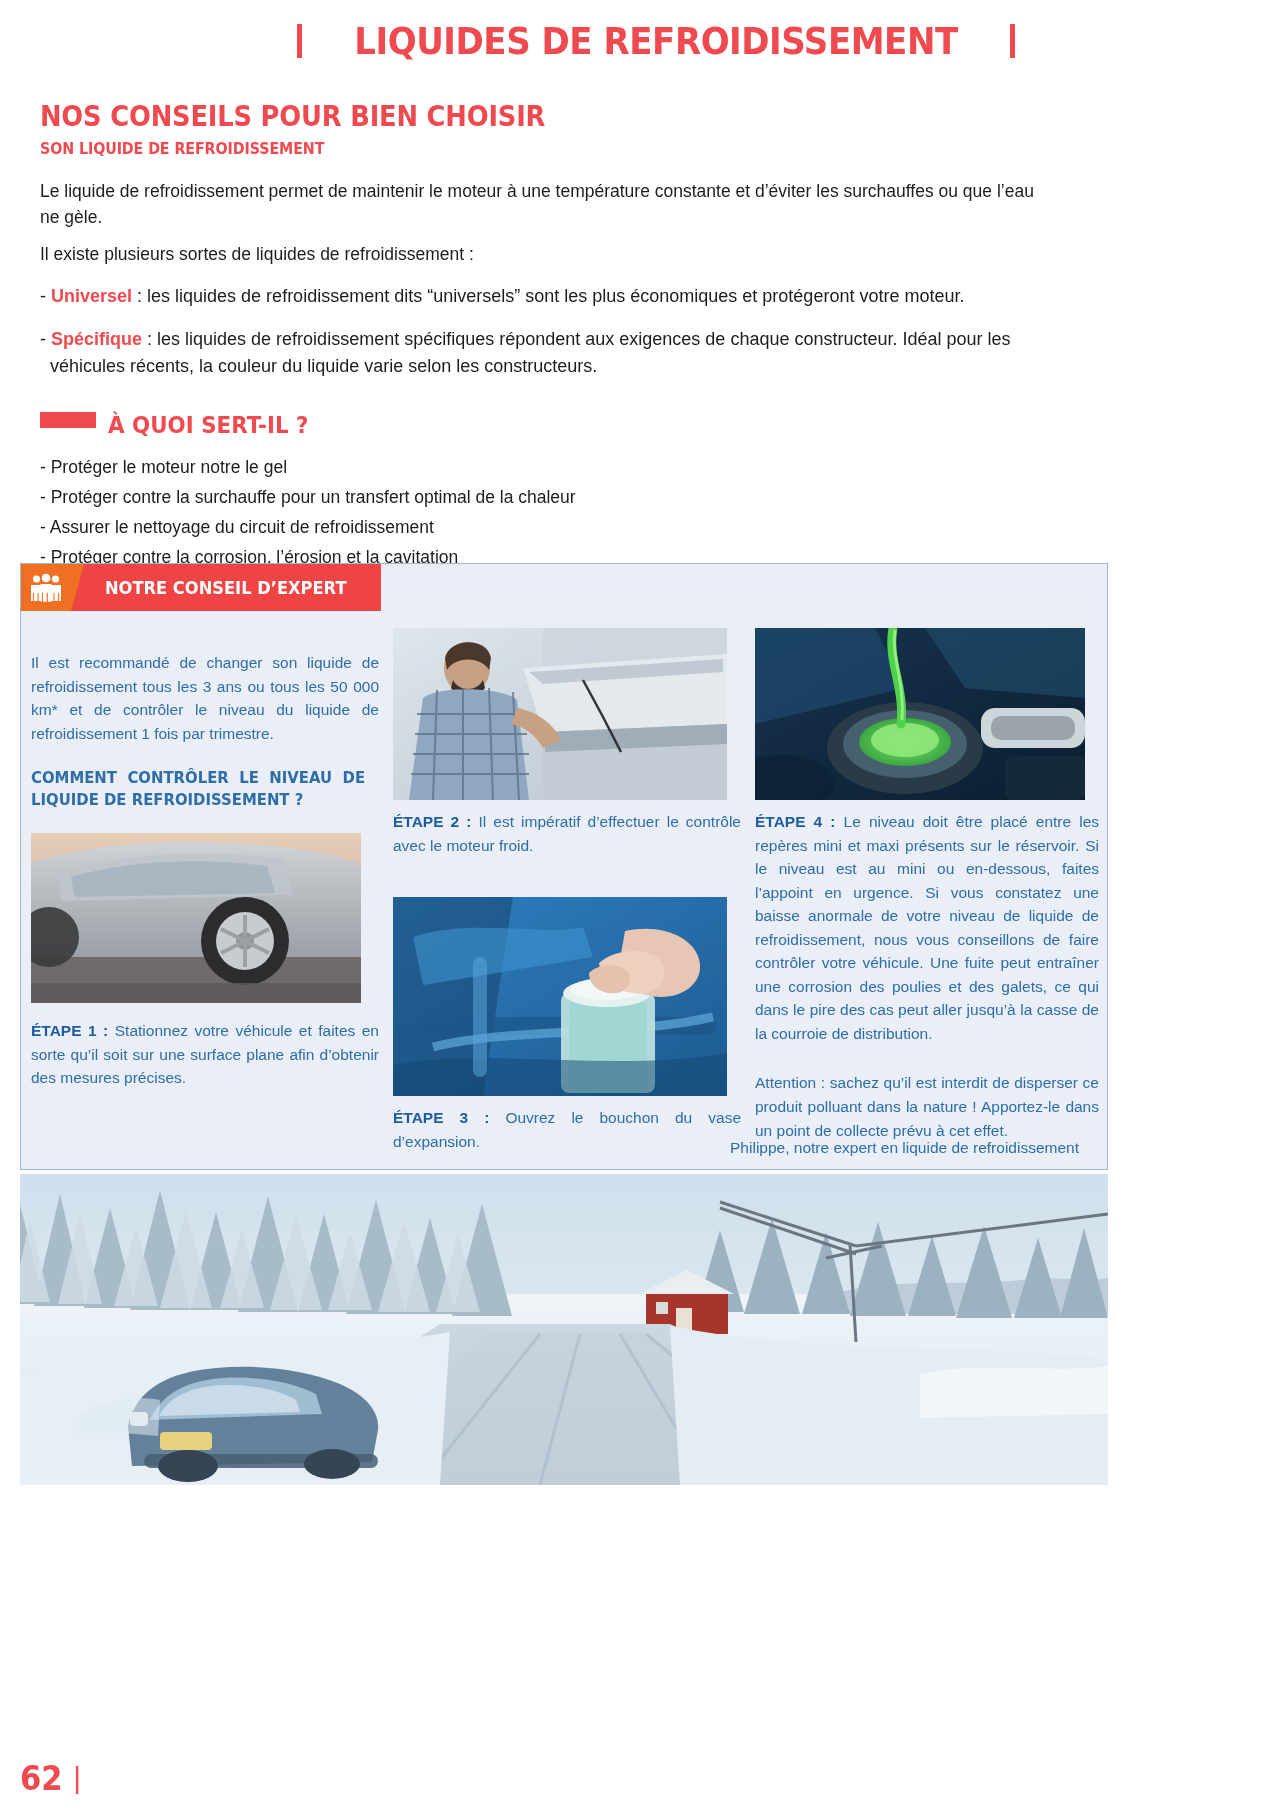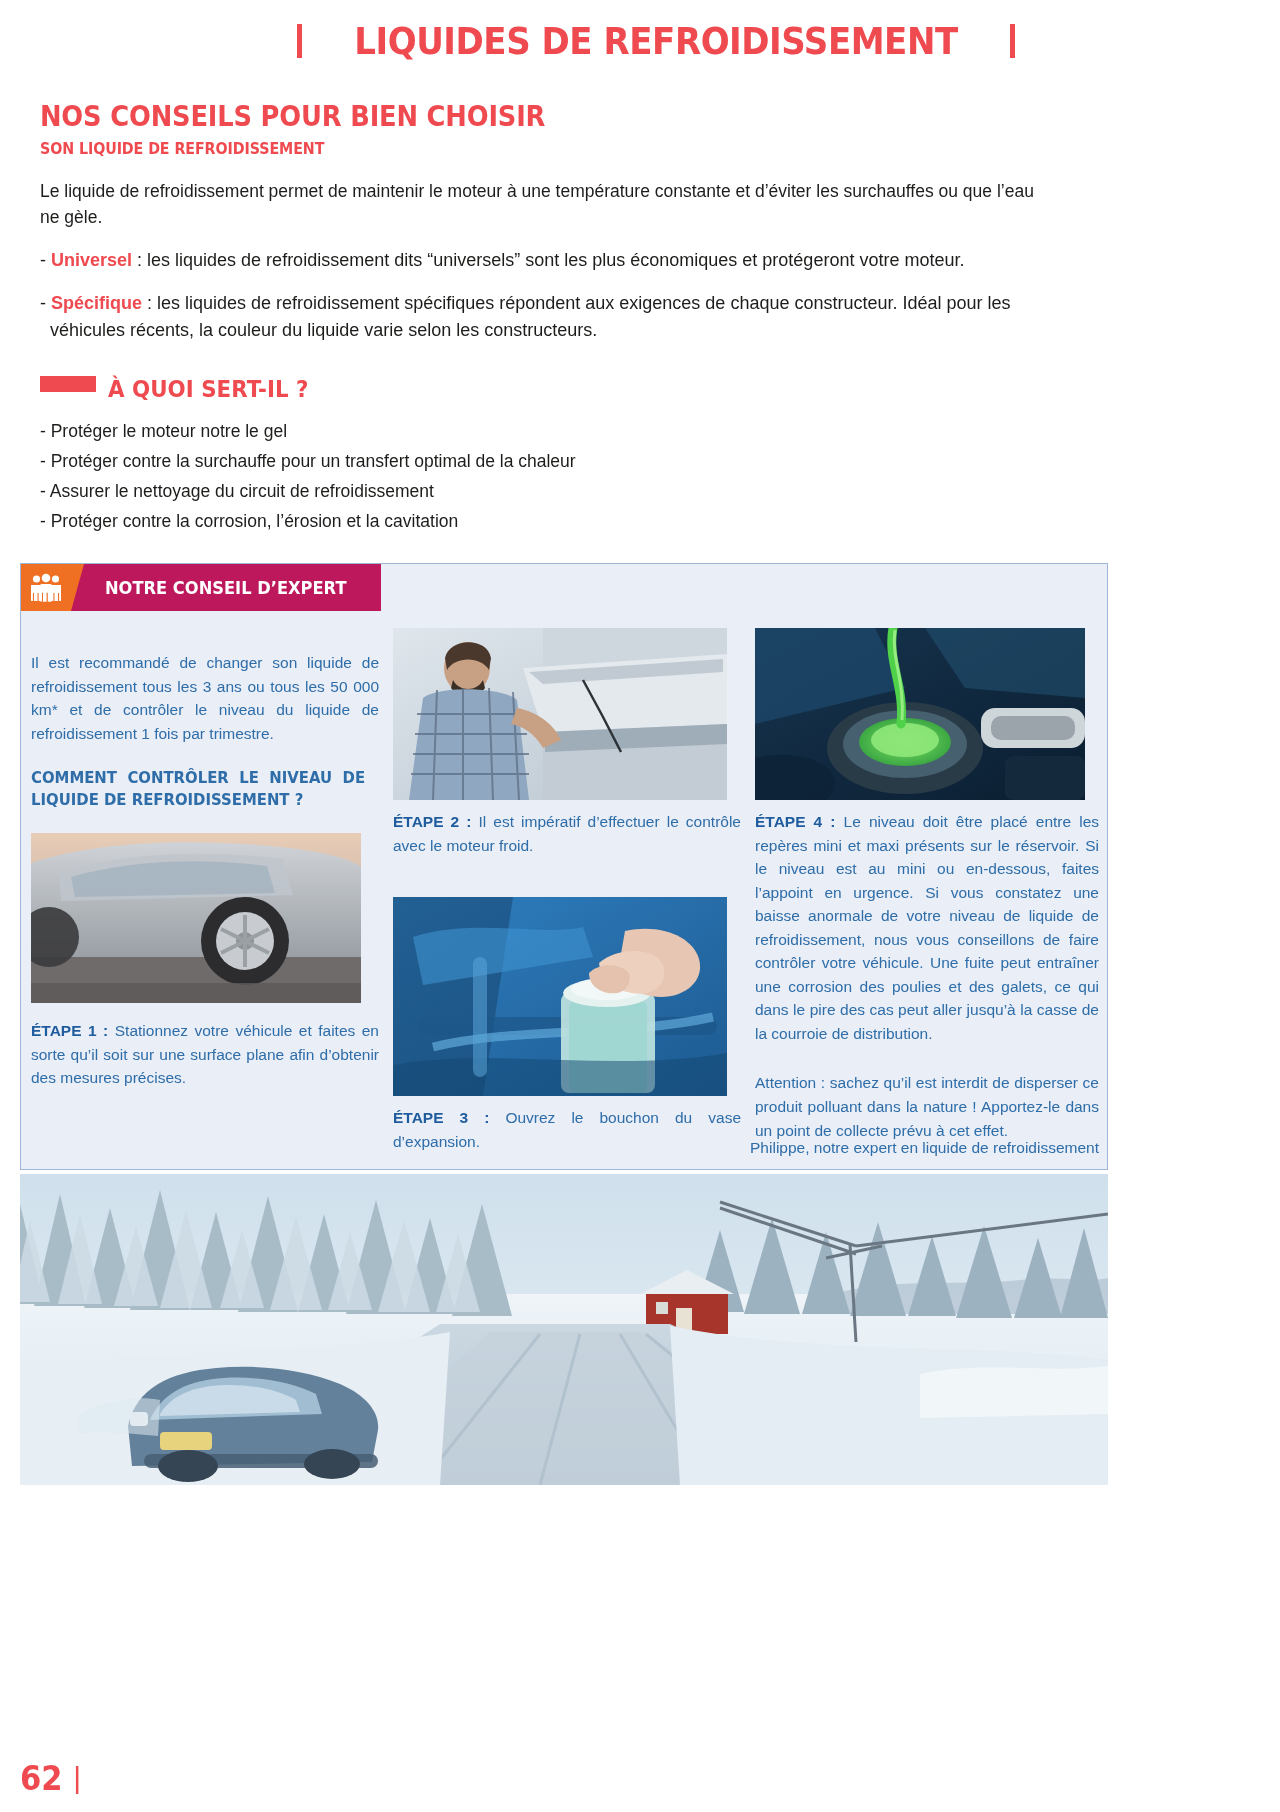--- a/index.html
+++ b/index.html
@@ -108,21 +108,21 @@
     width:50px;height:47px;background:#f07023;
     display:flex;align-items:center;justify-content:center;
     position:relative;
   }
   .expert-header .icon-tab:after{
     content:"";position:absolute;right:-13px;top:0;
     border-top:47px solid #f07023;
     border-right:13px solid transparent;
   }
   .expert-header .hdr-bar{
-    flex:1;background:#be185d;display:flex;align-items:center;
+    flex:1;background:#ef4444;display:flex;align-items:center;
     padding-left:34px;
   }
   .expert-header .hdr-text{
     font-family:"DejaVu Sans", sans-serif;
     font-weight:bold;color:#ffffff;font-size:17.5px;
     transform:scaleX(0.93);transform-origin:left center;
     white-space:nowrap;
   }
   .people-icon{display:block;}
 
@@ -148,21 +148,21 @@
   }
   .caption{margin-top:10px;}
   .caption2{margin-top:16px;}
 
   .photo{
     background:#cfd9e4;overflow:hidden;position:relative;
   }
   .photo svg{display:block;}
 
   .signature{
-    position:absolute;right:8px;bottom:12px;
+    position:absolute;right:28px;bottom:12px;
     color:#2e6da8;font-size:15.5px;
   }
 
   
   .hero-photo{
     position:absolute;left:20px;top:1174px;width:1088px;height:311px;
     overflow:hidden;background:#dbe6ee;
   }
 
   
@@ -193,20 +193,21 @@
     <span class="title">LIQUIDES DE REFROIDISSEMENT</span>
     <span class="bar"></span>
   </div>
 
   <div class="content">
 
     <h2 class="section-title">NOS CONSEILS POUR BIEN CHOISIR</h2>
     <h3 class="section-sub">SON LIQUIDE DE REFROIDISSEMENT</h3>
 
     <p class="body-text">Le liquide de refroidissement permet de maintenir le moteur à une température constante et d’éviter les surchauffes ou que l’eau ne gèle.</p>
+    <p class="body-text tight">Il existe plusieurs sortes de liquides de refroidissement :</p>
 
     <p class="bullet-def"><span>- </span><b>Universel</b><span> : les liquides de refroidissement dits “universels” sont les plus économiques et protégeront votre moteur.</span></p>
 
     <p class="bullet-def"><span>- </span><b>Spécifique</b><span> : les liquides de refroidissement spécifiques répondent aux exigences de chaque constructeur. Idéal pour les véhicules récents, la couleur du liquide varie selon les constructeurs.</span></p>
 
     <div class="subhead-row">
       <span class="red-block"></span>
       <span class="subhead-text">À QUOI SERT-IL ?</span>
     </div>
 

